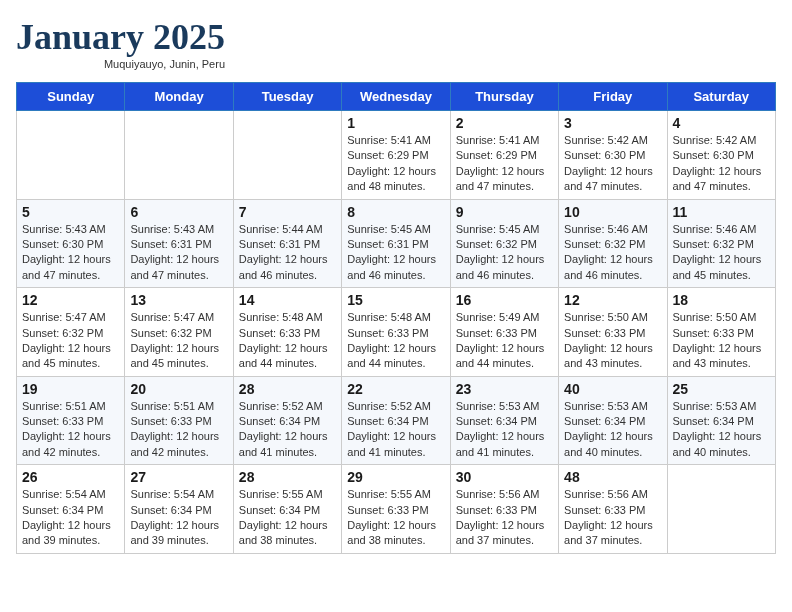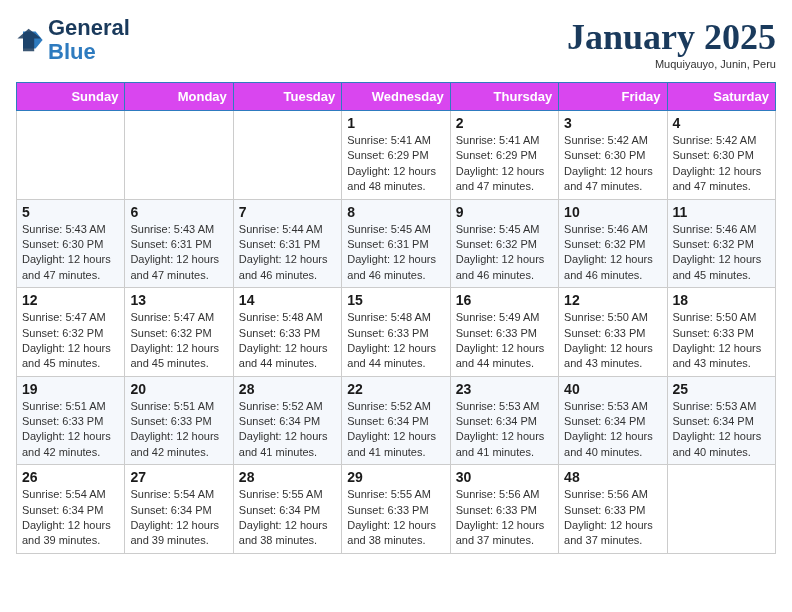--- a/index.html
+++ b/index.html
@@ -46,23 +46,23 @@
     .subtitle {
       font-size: 11px;
       color: #333;
     }
     .calendar {
       width: 100%;
       border-collapse: collapse;
       font-size: 11px;
     }
     .calendar th {
-      background: #d946ef;
+      background: #1d4ed8;
       color: #fff;
-      text-align: right;
+      text-align: center;
       padding: 6px 6px;
       font-size: 13px;
       font-weight: bold;
       border: 1px solid #2e7bbf;
     }
     .calendar td {
       border: 1px solid #ccc;
       vertical-align: top;
       padding: 4px 5px;
       width: calc(100% / 7);
@@ -84,30 +84,20 @@
       font-size: 11px;
     }
     .empty-cell {
       background: #fff !important;
     }
   </style>
 </head>
 <body>
 
 <div class="header">
-  <div class="logo">
-    <svg class="logo-icon" viewBox="0 0 40 40">
-      <polygon points="28,8 38,20 28,32 10,32 10,8" fill="#2e7bbf"></polygon>
-      <polygon points="18,4 36,18 26,18 26,36 10,36 10,18 2,18" fill="#1a3a5c" opacity="0.85"></polygon>
-    </svg>
-    <div class="logo-text">
-      <div>General</div>
-      <div><span>Blue</span></div>
-    </div>
-  </div>
   <div class="title-block">
     <div class="month-title">January 2025</div>
     <div class="subtitle">Muquiyauyo, Junin, Peru</div>
   </div>
 </div>
 
 <table class="calendar">
   <thead>
     <tr>
     <th>Sunday</th>

